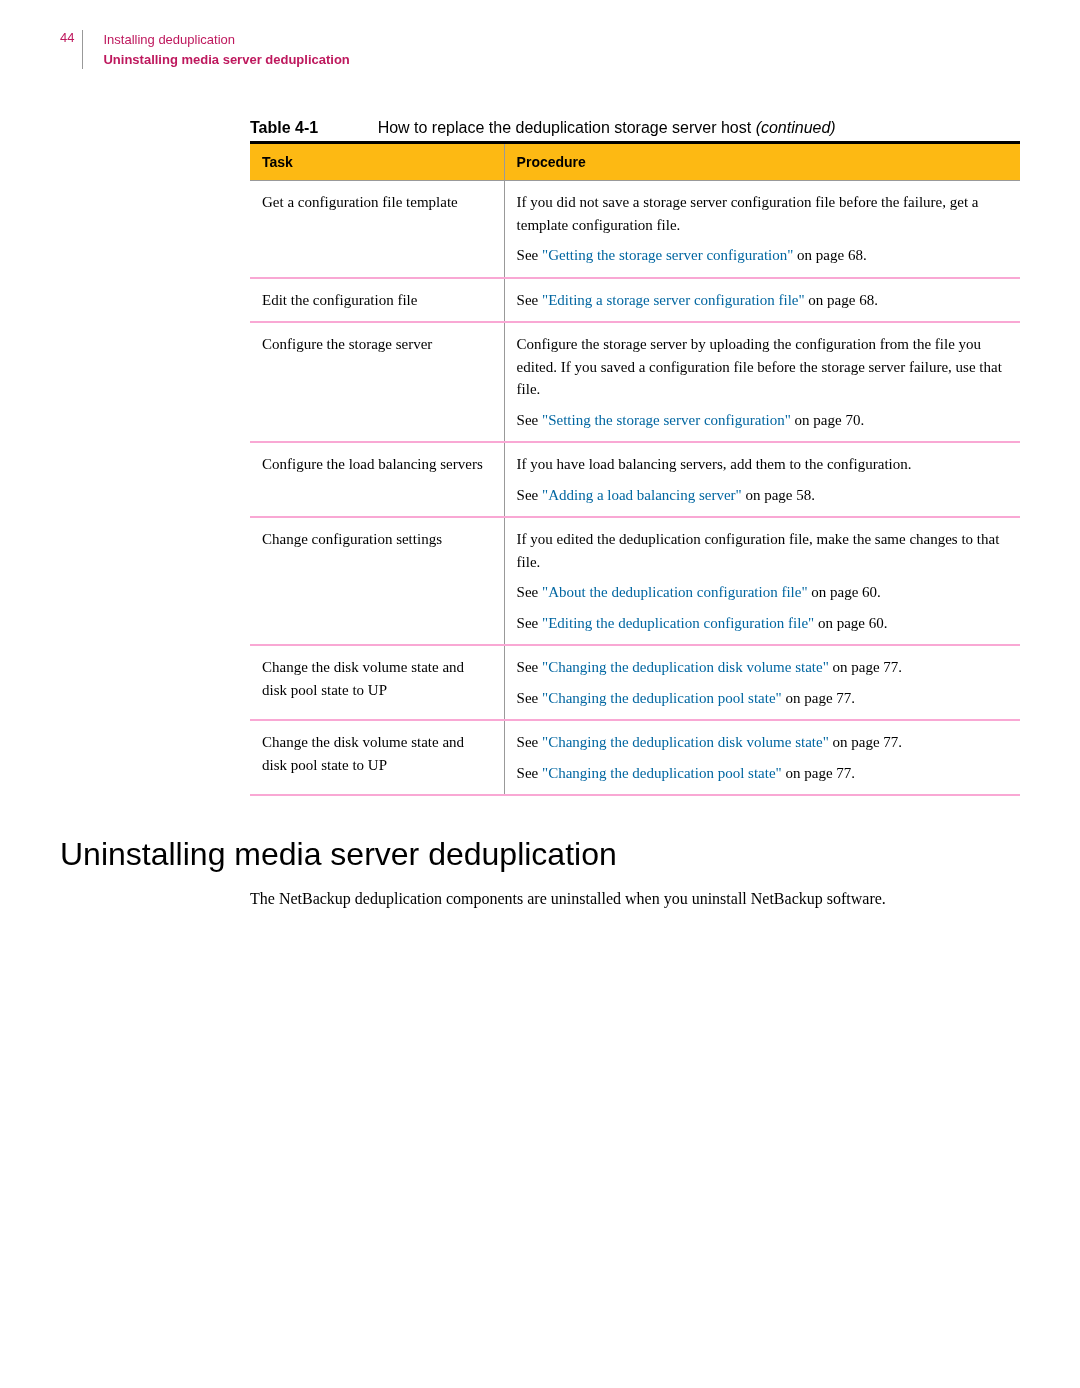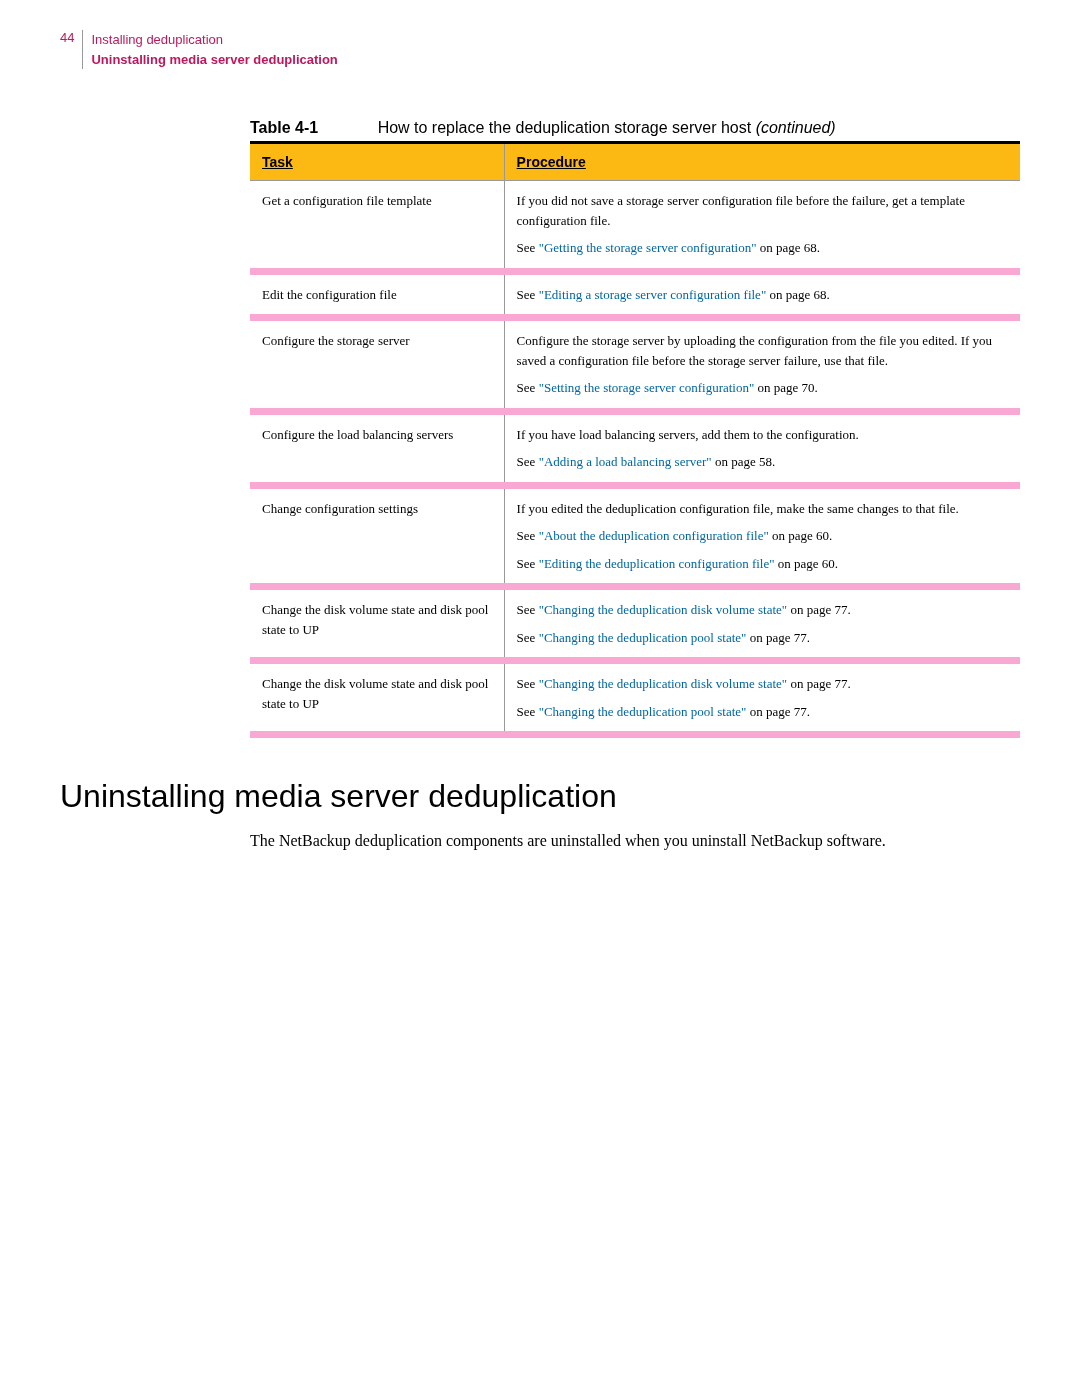--- a/index.html
+++ b/index.html
@@ -19,21 +19,21 @@
     color: #be185d;
     margin-bottom: 50px;
     display: flex;
     align-items: flex-start;
   }
   .page-num {
     padding-right: 8px;
   }
   .divider {
     border-left: 1px solid #999;
-    padding-left: 8px;
+    padding-left: 20px;
     line-height: 1.5;
   }
   .chapter-line {
     display: block;
   }
   .section-line {
     display: block;
     font-weight: bold;
   }
   .content-indent {
@@ -60,32 +60,31 @@
     border-top: 3px solid #000;
   }
   th {
     background: #fdb913;
     font-family: Verdana, Arial, sans-serif;
     font-size: 14px;
     font-weight: bold;
     text-align: left;
     padding: 10px 12px;
     border-bottom: 1px solid #999;
-    text-decoration: underline;
   }
   th:first-child {
     border-right: 1px solid #999;
     width: 33%;
   }
   td {
     font-family: Georgia, 'Times New Roman', serif;
-    font-size: 13px;
+    font-size: 15px;
     line-height: 1.5;
     padding: 10px 12px;
-    border-bottom: 7px solid #f9a8d4;
+    border-bottom: 2px solid #f9a8d4;
     vertical-align: top;
   }
   td:first-child {
     border-right: 1px solid #999;
   }
   .para {
     margin: 0 0 8px 0;
   }
   .para:last-child {
     margin-bottom: 0;

